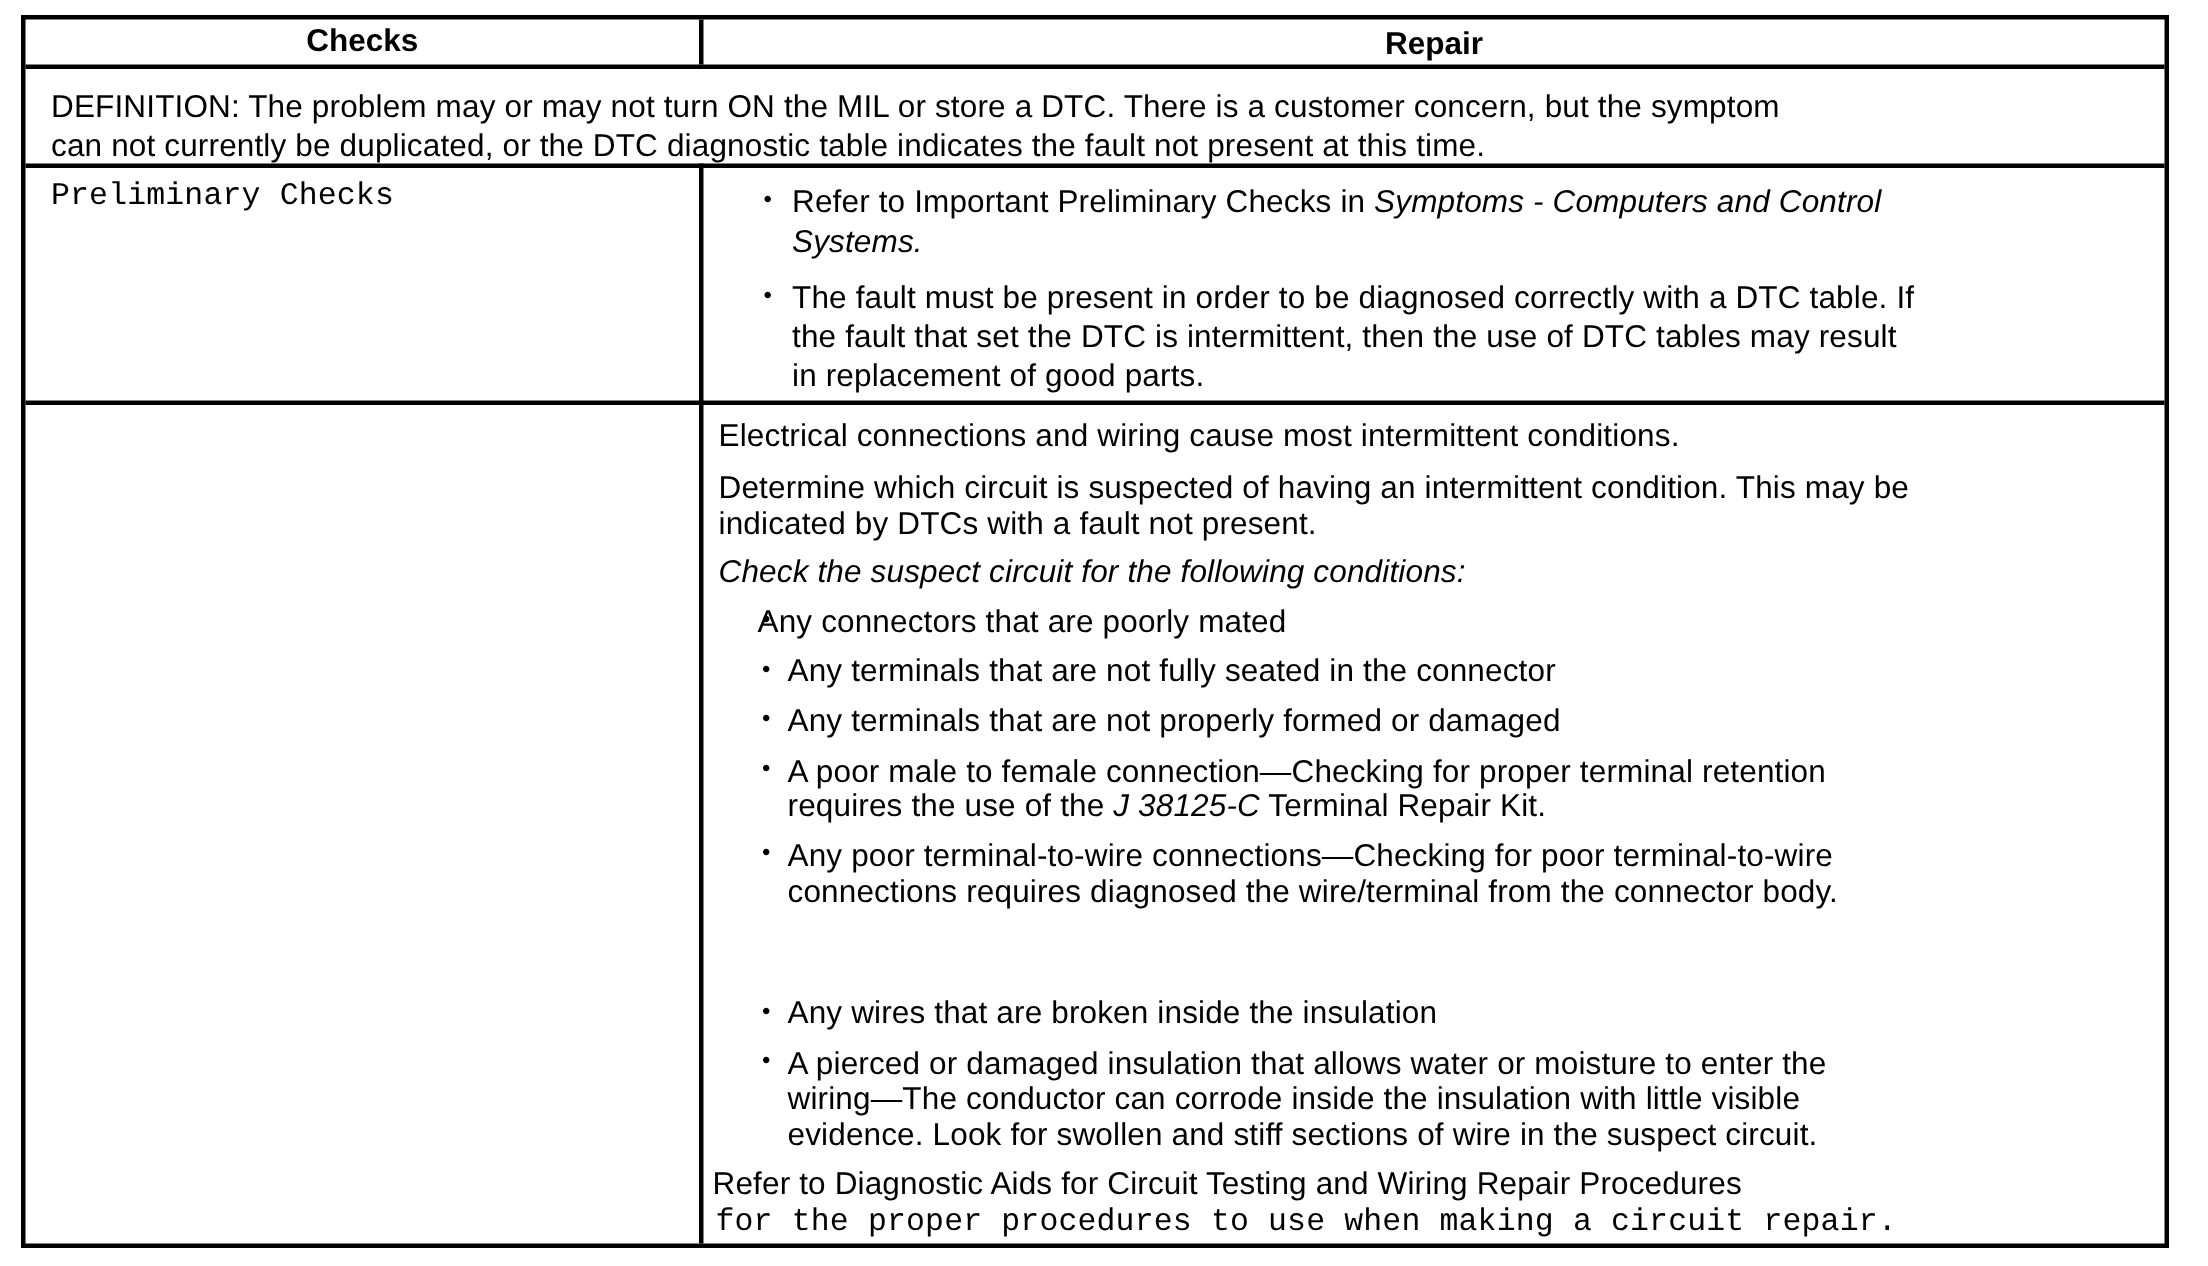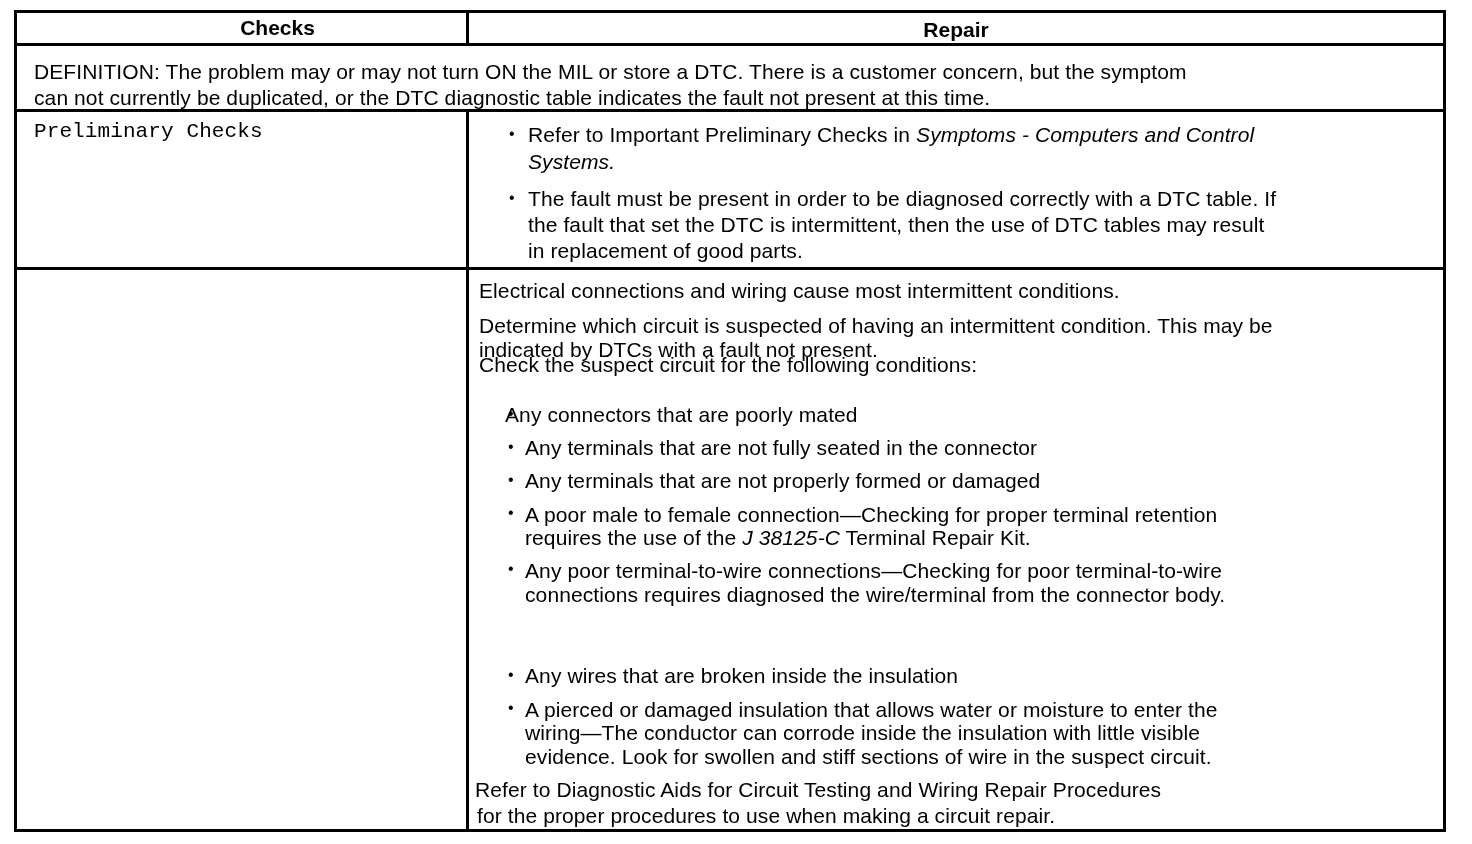--- a/index.html
+++ b/index.html
@@ -23,42 +23,42 @@
 
 <div class="tbl">
 
   <div class="hline" style="top:30px;"></div>
   <div class="hline" style="top:96px;"></div>
   <div class="hline" style="top:254px;"></div>
 
   <div class="vline" style="left:449px; top:0; height:30px;"></div>
   <div class="vline" style="left:449px; top:96px; height:720px;"></div>
 
-  <div class="hdr" style="left:0; width:449px; top:3px;margin-left:36px;">Checks</div>
+  <div class="hdr" style="left:0; width:449px; top:3px;">Checks</div>
   <div class="hdr" style="left:452px; width:974px; top:5px;">Repair</div>
 
   <div class="txt" style="left:17px; top:46px;">DEFINITION: The problem may or may not turn ON the MIL or store a DTC. There is a customer concern, but the symptom</div>
   <div class="txt" style="left:17px; top:72px;">can not currently be duplicated, or the DTC diagnostic table indicates the fault not present at this time.</div>
 
   <div class="txt" style="left:17px; top:106px;font-family:Liberation Mono, monospace;">Preliminary Checks</div>
 
   <div class="bullet" style="left:492px; top:112px;">•</div>
   <div class="txt" style="left:511px; top:109px;"><span>Refer to Important Preliminary Checks in </span><i>Symptoms - Computers and Control</i></div>
   <div class="txt" style="left:511px; top:136px;"><i>Systems.</i></div>
 
   <div class="bullet" style="left:492px; top:176px;">•</div>
   <div class="txt" style="left:511px; top:173px;">The fault must be present in order to be diagnosed correctly with a DTC table. If</div>
   <div class="txt" style="left:511px; top:199px;">the fault that set the DTC is intermittent, then the use of DTC tables may result</div>
   <div class="txt" style="left:511px; top:225px;">in replacement of good parts.</div>
 
 
   <div class="txt" style="left:462px; top:265px;">Electrical connections and wiring cause most intermittent conditions.</div>
   <div class="txt" style="left:462px; top:300px;">Determine which circuit is suspected of having an intermittent condition. This may be</div>
   <div class="txt" style="left:462px; top:324px;">indicated by DTCs with a fault not present.</div>
-  <div class="txt" style="left:462px; top:339px;">Check the suspect circuit for the following conditions:</div>
+  <div class="txt" style="left:462px; top:356px;font-style:italic;">Check the suspect circuit for the following conditions:</div>
 
   <div class="bullet" style="left:491px; top:392px;">•</div>
   <div class="txt" style="left:488px; top:389px;">Any connectors that are poorly mated</div>
 
   <div class="bullet" style="left:491px; top:425px;">•</div>
   <div class="txt" style="left:508px; top:422px;">Any terminals that are not fully seated in the connector</div>
 
   <div class="bullet" style="left:491px; top:458px;">•</div>
   <div class="txt" style="left:508px; top:455px;">Any terminals that are not properly formed or damaged</div>
 
@@ -72,14 +72,14 @@
 
   <div class="bullet" style="left:491px; top:653px;">•</div>
   <div class="txt" style="left:508px; top:650px;">Any wires that are broken inside the insulation</div>
 
   <div class="bullet" style="left:491px; top:686px;">•</div>
   <div class="txt" style="left:508px; top:684px;">A pierced or damaged insulation that allows water or moisture to enter the</div>
   <div class="txt" style="left:508px; top:707px;">wiring—The conductor can corrode inside the insulation with little visible</div>
   <div class="txt" style="left:508px; top:731px;">evidence. Look for swollen and stiff sections of wire in the suspect circuit.</div>
 
   <div class="txt" style="left:458px; top:764px;">Refer to Diagnostic Aids for Circuit Testing and Wiring Repair Procedures</div>
-  <div class="txt" style="left:460px; top:790px;">for the proper procedures to use when making a circuit repair.</div>
+  <div class="txt" style="left:460px; top:790px;font-family:Liberation Mono, monospace;">for the proper procedures to use when making a circuit repair.</div>
 </div>
 
 </body></html>

